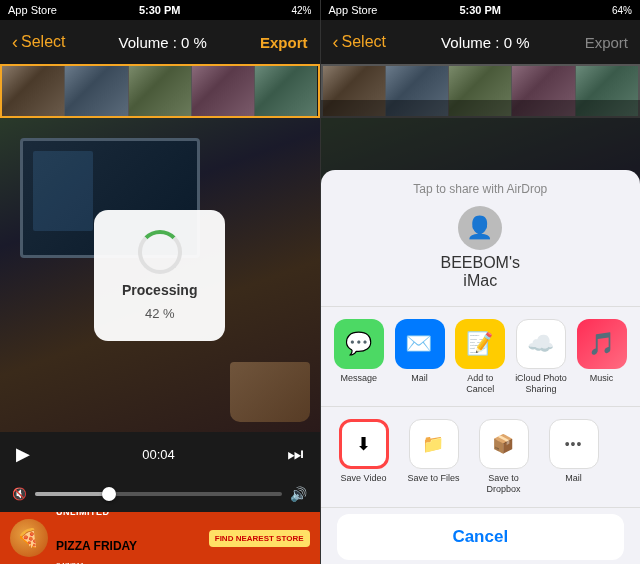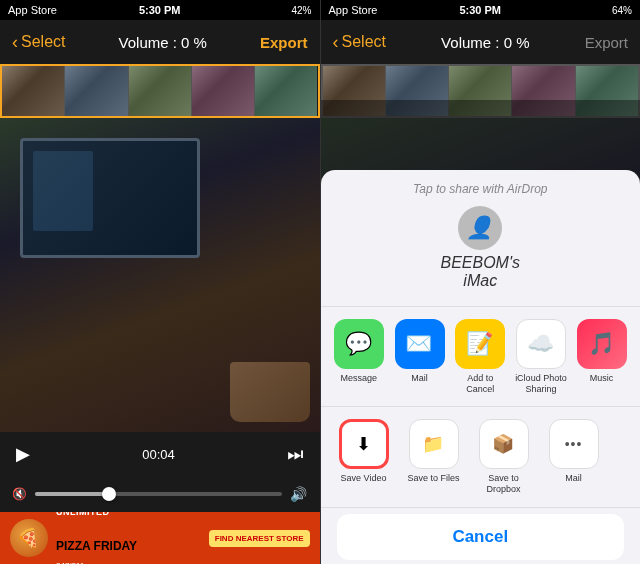--- a/index.html
+++ b/index.html
@@ -286,21 +286,20 @@
       border-radius: 14px 14px 0 0;
       overflow: hidden;
     }
 
     .airdrop-row {
       padding: 12px 16px 8px;
       text-align: center;
       font-size: 12px;
       color: #888;
       border-bottom: 1px solid #ddd;
-      font-style: italic;
     }
     .airdrop-device {
       display: flex;
       flex-direction: column;
       align-items: center;
       gap: 4px;
       padding: 10px 0 8px;
     }
     .device-avatar {
       width: 44px;
@@ -447,20 +446,25 @@
 
   <div class="video-area">
     <div class="video-bg"></div>
     <div class="laptop-silhouette">
       <div class="laptop-screen">
         <div class="screen-glow"></div>
       </div>
     </div>
     <div class="hand-silhouette"></div>
 
+    <div class="processing-overlay">
+      <div class="spinner-circle"></div>
+      <div class="processing-text">Processing</div>
+      <div class="processing-percent">42 %</div>
+    </div>
   </div>
 
   <div class="playback-bar">
     <span class="play-btn">▶</span>
     <span class="time-display">00:04</span>
     <span class="skip-btn">⏭</span>
   </div>
 
   <div class="volume-bar">
     <span class="vol-mute">🔇</span>

